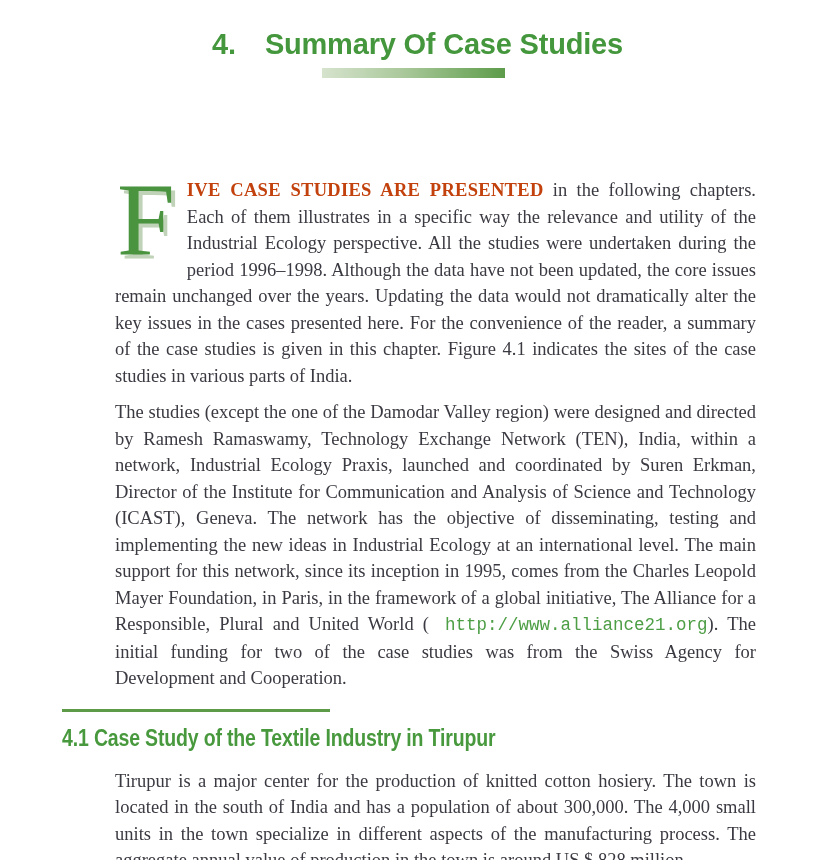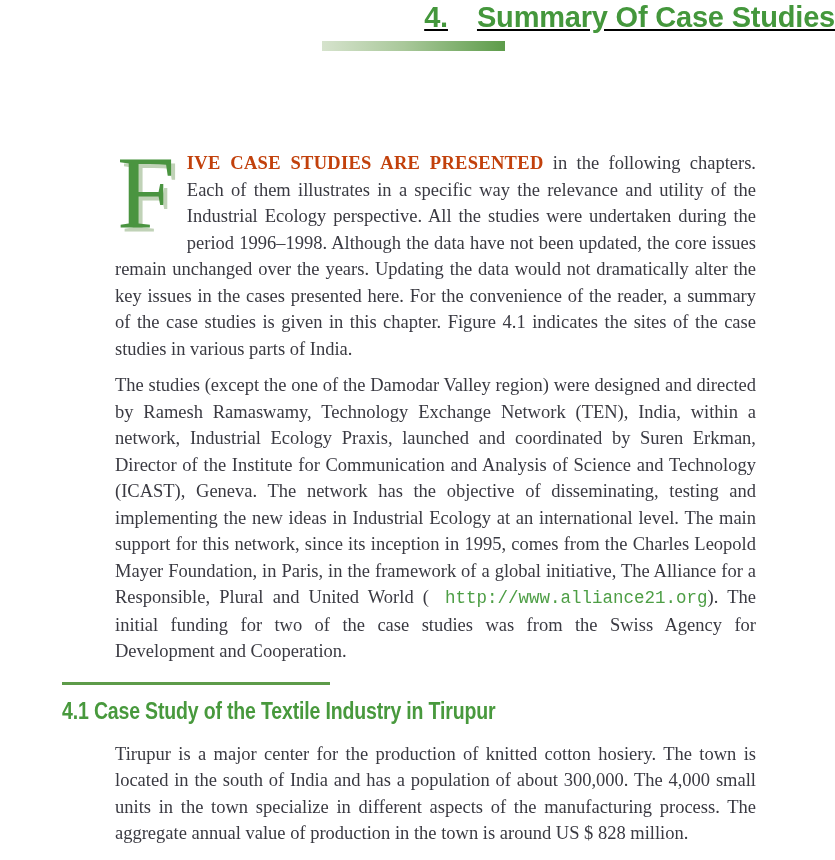--- a/index.html
+++ b/index.html
@@ -10,22 +10,22 @@
   .page {
     position: relative;
     width: 835px;
     height: 860px;
     background: #ffffff;
     overflow: hidden;
     font-family: "Liberation Serif", serif;
   }
   
   .chapter-head {
-    text-align: right;
-    text-decoration: underline;
+    padding-top: 27px;
+    text-align: center;
   }
   .chapter-title {
     margin: 0;
     font-family: "Liberation Sans", sans-serif;
     font-weight: 700;
     font-size: 29px;
     line-height: 34px;
     color: #44973c;
     letter-spacing: -0.2px;
   }

